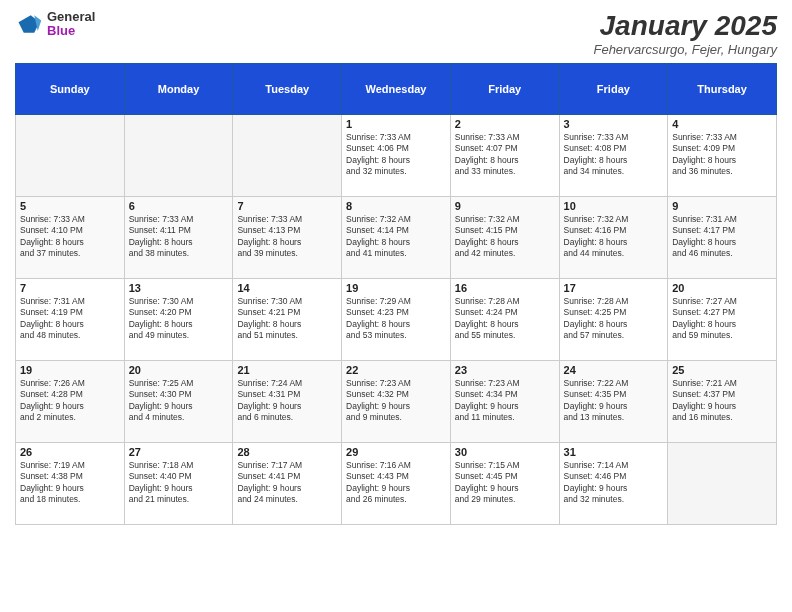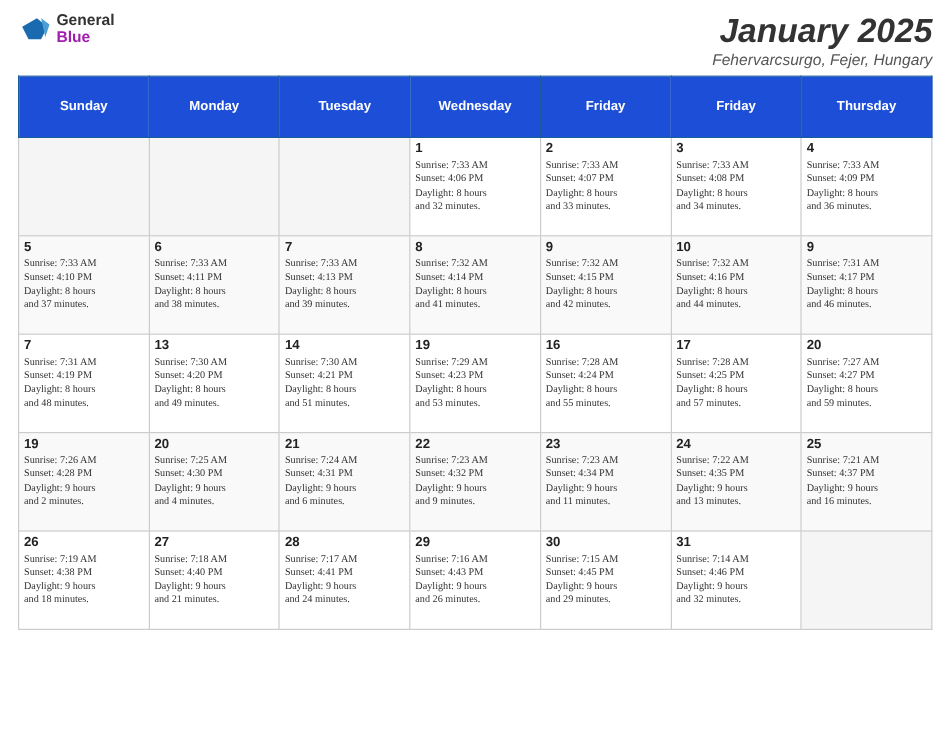--- a/index.html
+++ b/index.html
@@ -82,21 +82,20 @@
     .day-num {
       font-size: 11px;
       font-weight: bold;
       margin-bottom: 2px;
       color: #222;
     }
     .day-info {
       font-size: 8.5px;
       line-height: 1.35;
       color: #333;
-      font-family: Liberation Serif, serif;
     }
     .empty-cell {
       background: #f5f5f5 !important;
     }
   </style>
 </head>
 <body>
 
 <div class="page">
   <div class="header">

